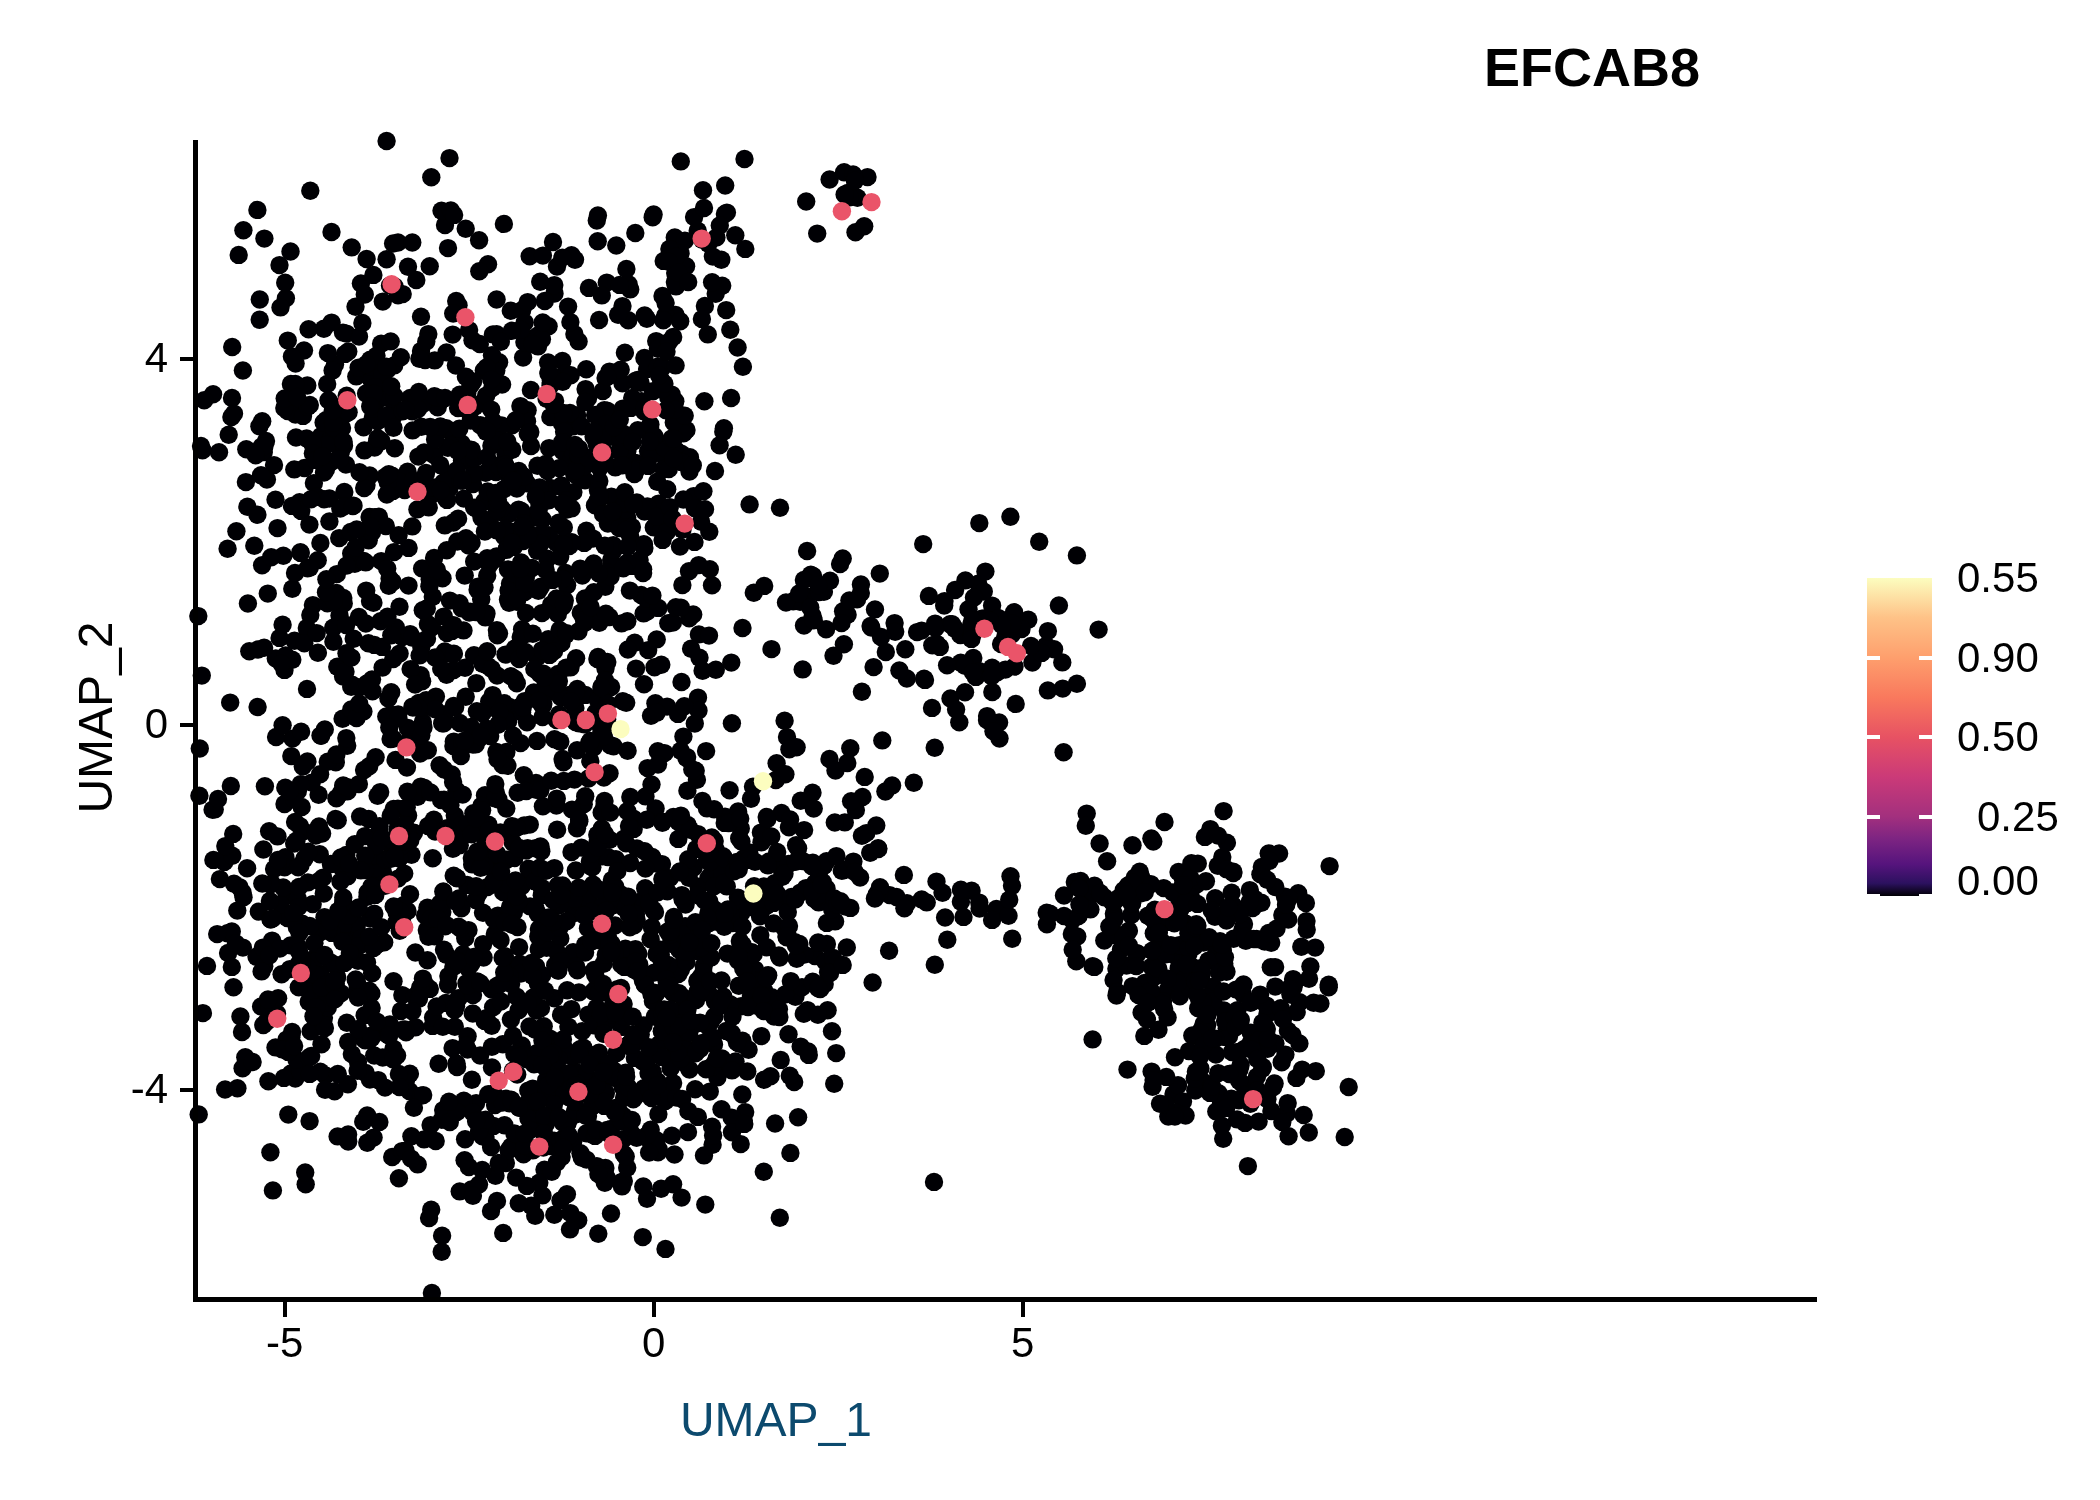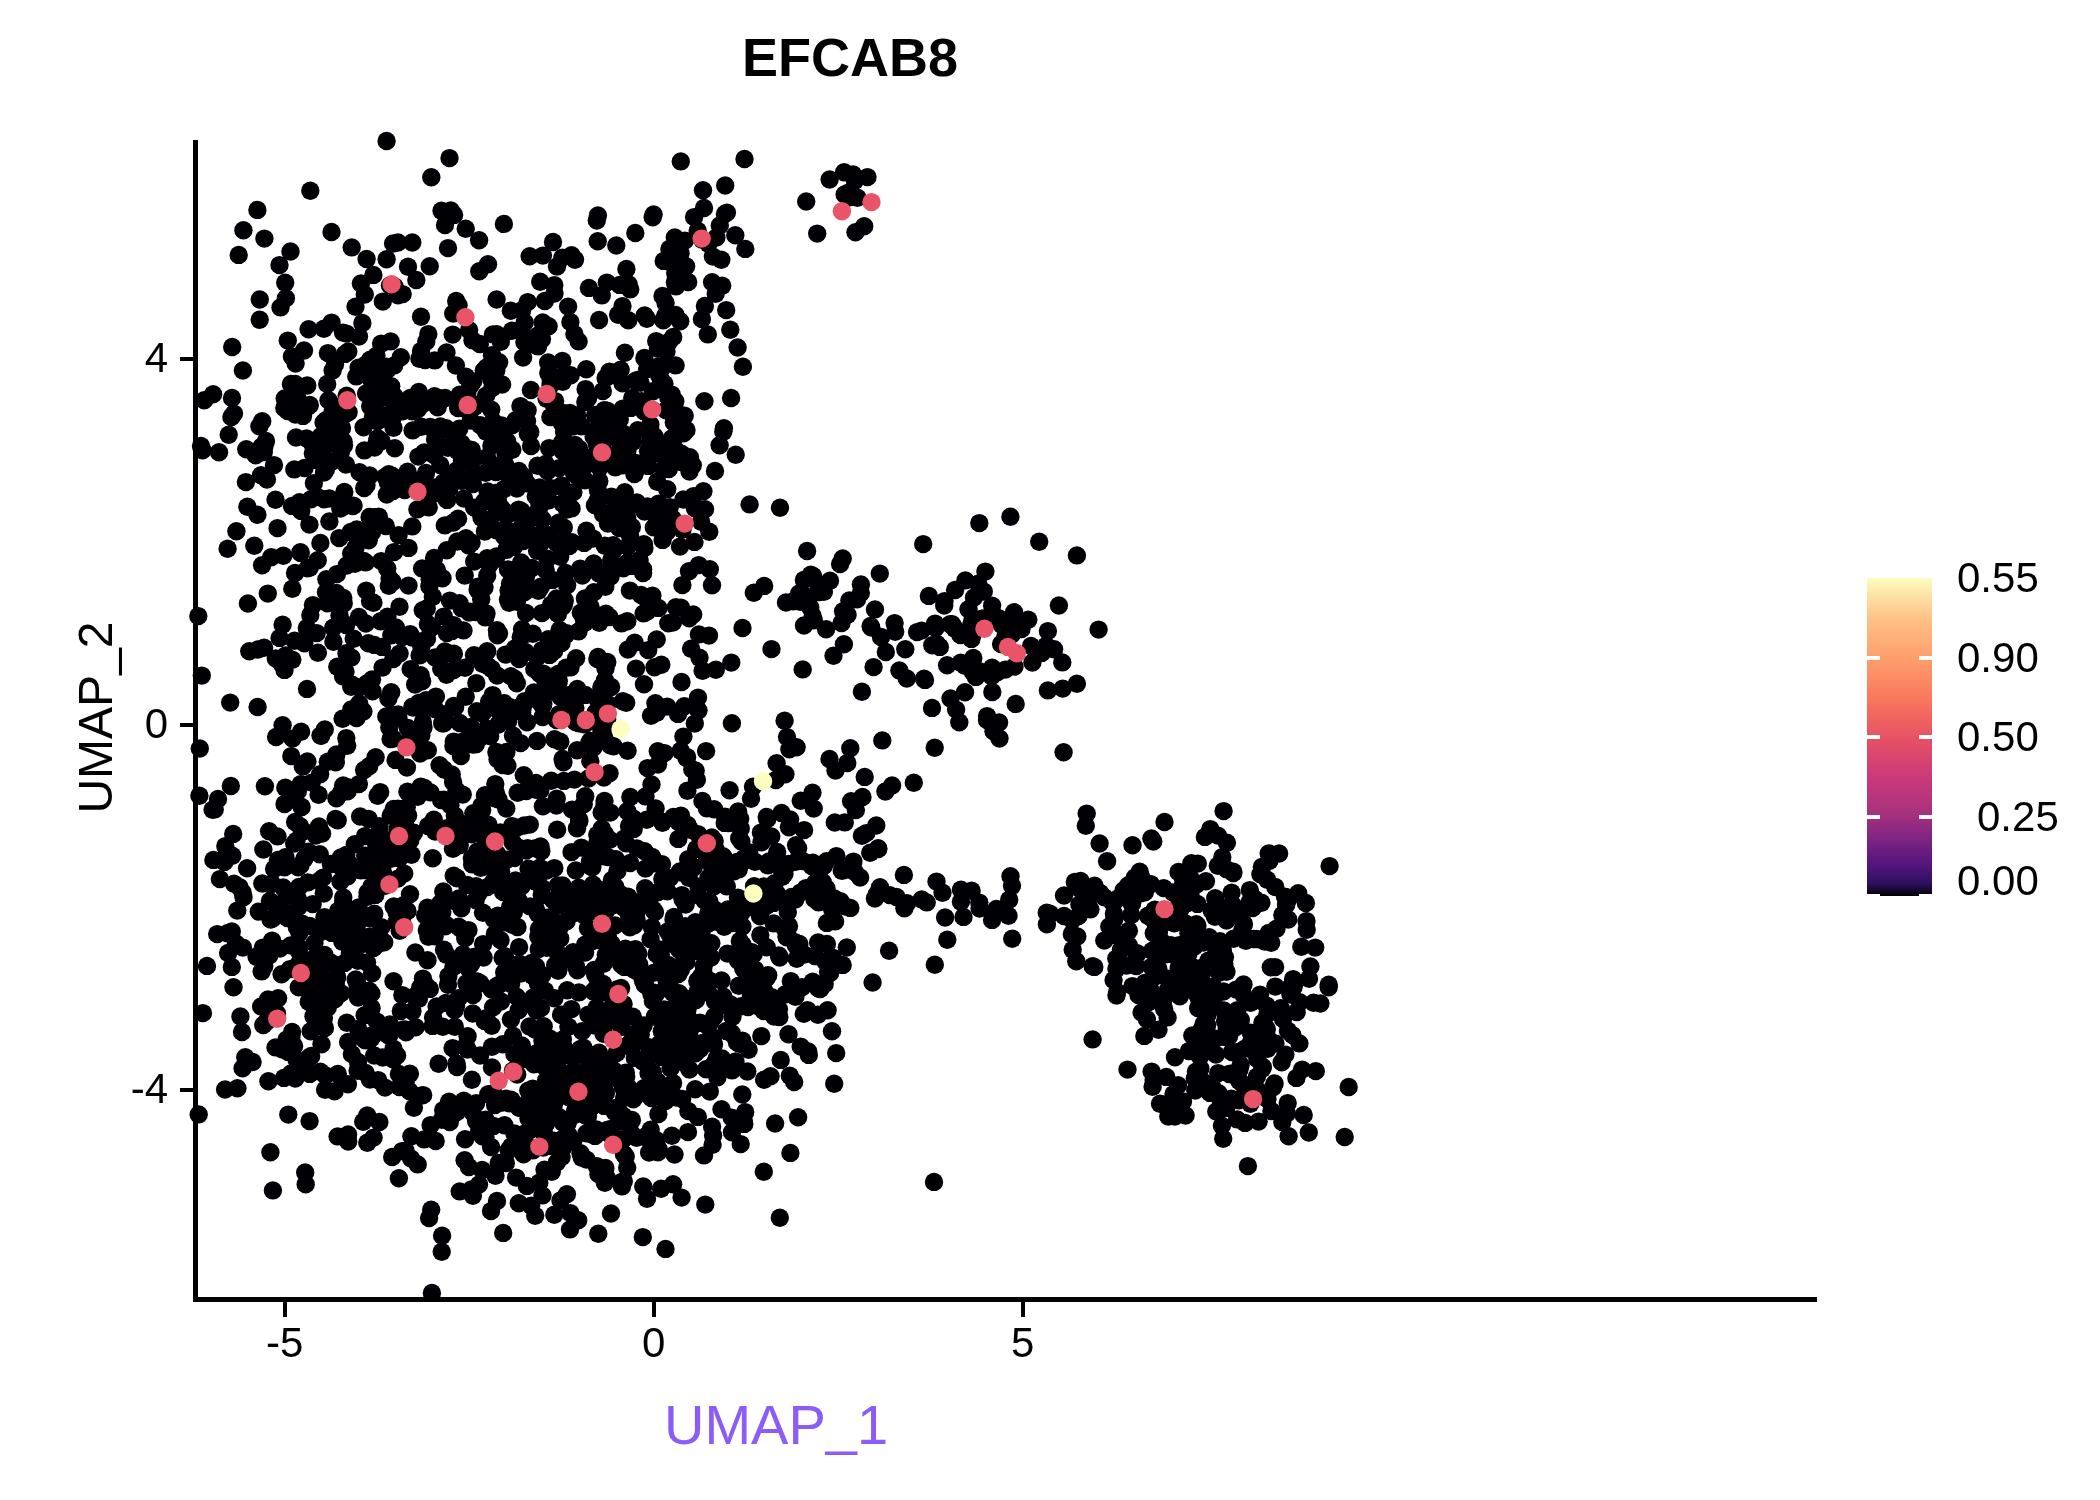--- a/index.html
+++ b/index.html
@@ -13,23 +13,23 @@
     height: 1500px;
     background: #ffffff;
     font-family: "Liberation Sans", sans-serif;
     overflow: hidden;
   }
 
   
   #plot-title {
     position: absolute;
     left: 0;
-    top: 26px;
+    top: 36px;
     width: 1700px;
-    text-align: center;
+    text-align: right;
     font-size: 54px;
     font-weight: bold;
     color: #000000;
     letter-spacing: 0px;
   }
 
   
   #panel {
     position: absolute;
     left: 196px;
@@ -96,22 +96,22 @@
     top: 1322px;
   }
 
   
   #x-axis-title {
     position: absolute;
     left: 196px;
     top: 1392px;
     width: 1160px;
     text-align: center;
-    font-size: 56px;
-    color: #8b5cf6;
+    font-size: 48px;
+    color: #0c4a6e;
   }
   #y-axis-title {
     position: absolute;
     left: -485px;
     top: 690px;
     width: 1160px;
     text-align: center;
     font-size: 48px;
     color: #000000;
     transform: rotate(-90deg);

